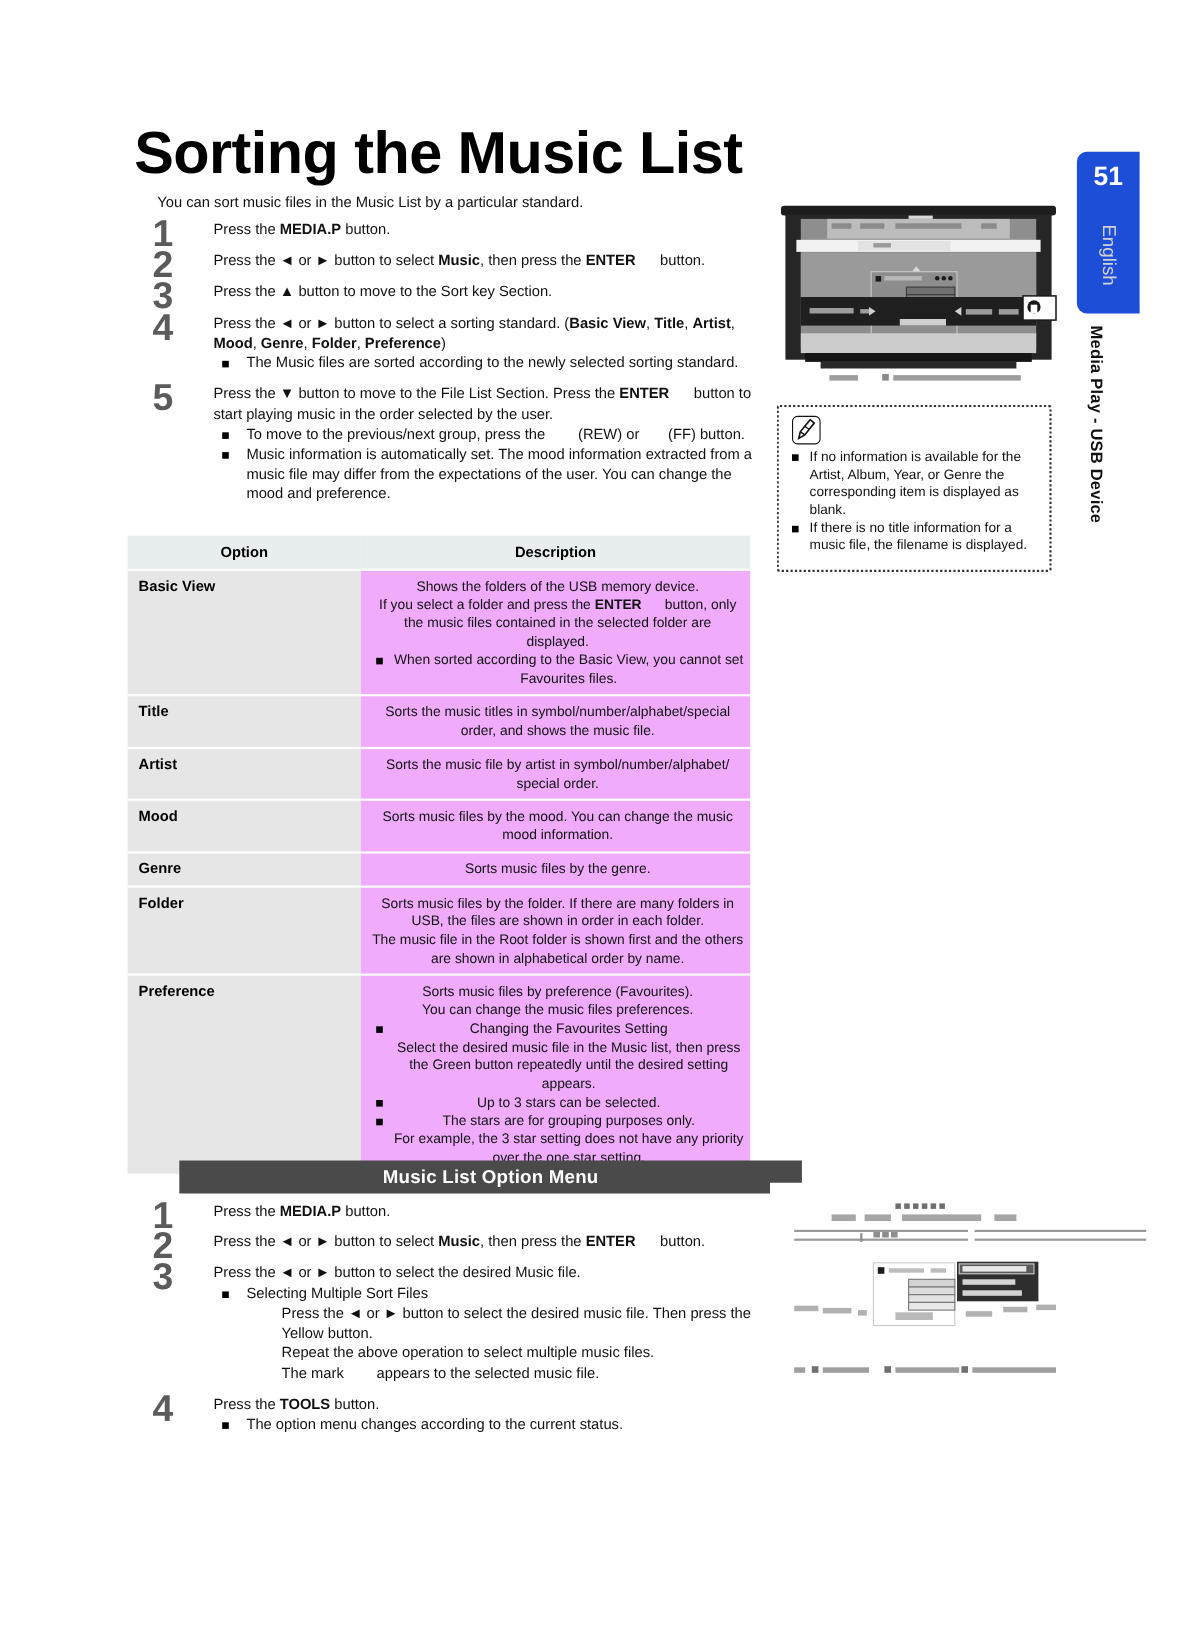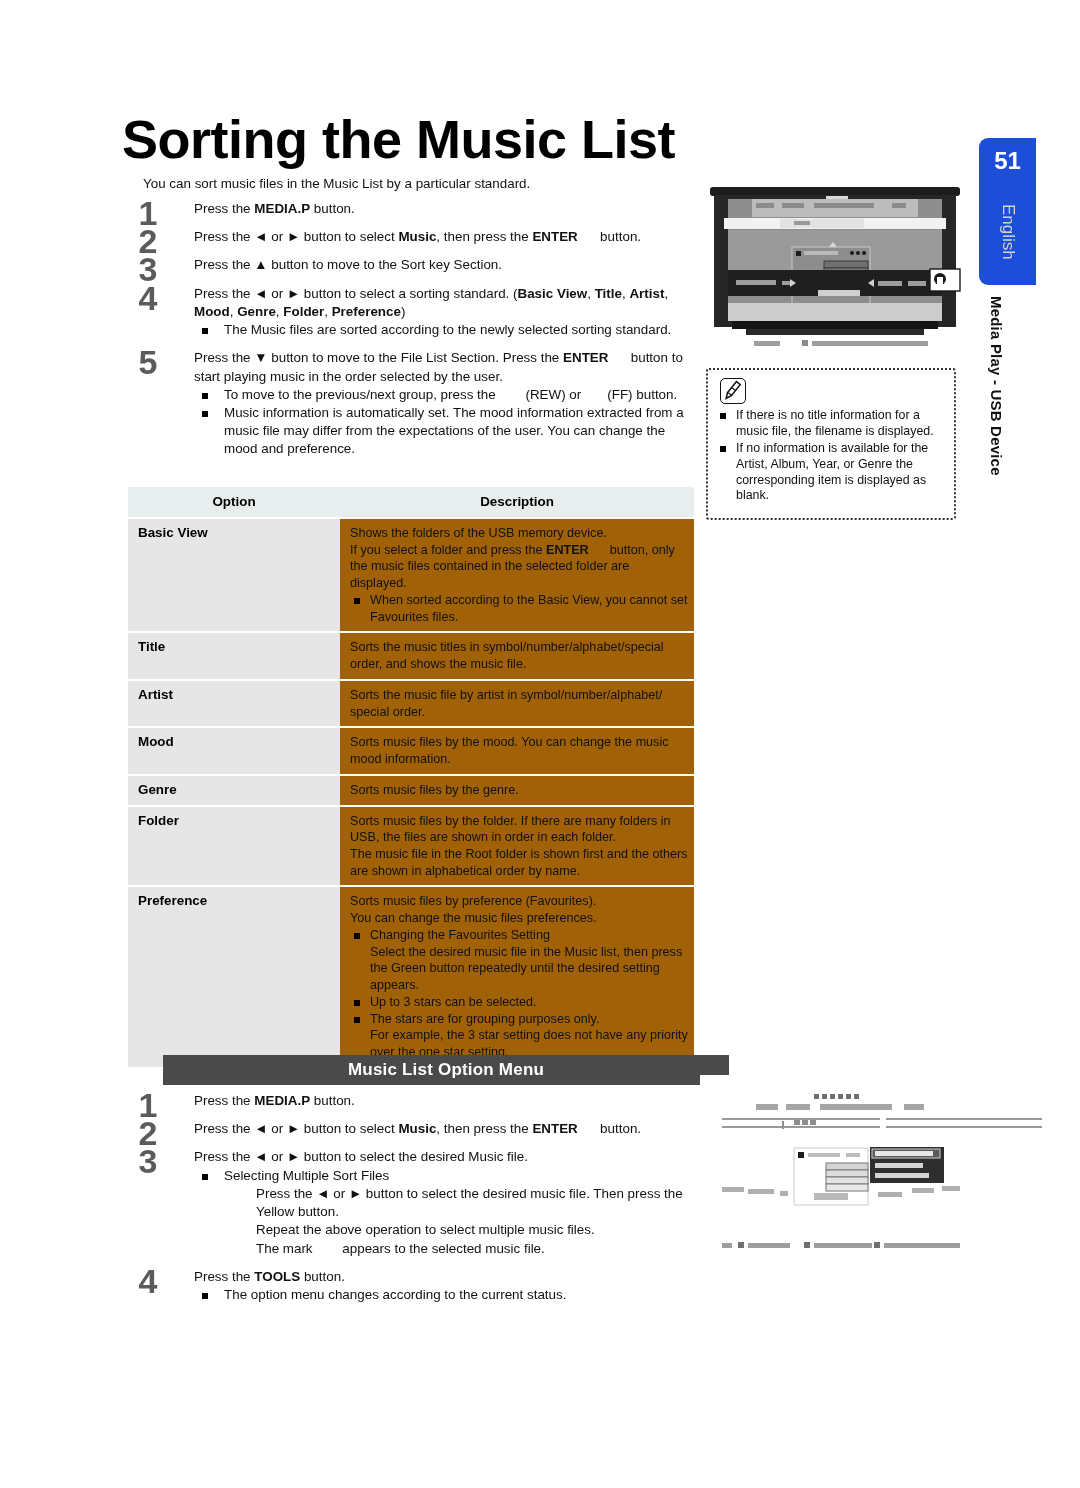--- a/index.html
+++ b/index.html
@@ -36,34 +36,34 @@
   .sub{
     margin-left:0;padding-left:30px;position:relative;font-size:13.4px;line-height:1.36;
   }
   .sub:before{
     content:"";position:absolute;left:8px;top:7px;width:6px;height:6px;background:#000;
   }
   .indent2{padding-left:62px;font-size:13.4px;line-height:1.36;}
 
   
   .tbl{
-    position:absolute;left:128px;top:487px;width:566px;
+    position:absolute;left:116px;top:487px;width:566px;
     border-collapse:collapse;font-size:12.6px;
   }
   .tbl td,.tbl th{vertical-align:top;padding:4px 6px 6px 8px;border:0;}
   .tbl thead th{
     background:#e7eeed;text-align:center;font-size:13.4px;font-weight:bold;
     padding:7px 0 8px 0;color:#000;
   }
   .tbl thead th.c1{width:196px;}
   .tbl tbody td.opt{
     background:#e6e6e6;width:196px;font-weight:bold;font-size:13.4px;
     padding-left:10px;padding-top:6px;color:#000;
   }
-  .tbl tbody td.desc{background:#a16207;line-height:1.33;padding-left:10px;padding-top:6px;}
+  .tbl tbody td.desc{background:#f0abfc;line-height:1.33;padding-left:10px;padding-top:6px;text-align:center;}
   .tbl tbody tr{border-top:2px solid #ffffff;}
   .desc .b{position:relative;padding-left:20px;}
   .desc .b:before{content:"";position:absolute;left:4px;top:6px;width:6px;height:6px;background:#000;}
   .desc .b .cont{display:block;padding-left:0px;}
   .desc b{font-weight:bold;}
 
   
   .secbar{
     position:absolute;left:128px;top:1055px;width:566px;height:30px;
     background:#4a4a4a;color:#fff;font-size:17px;font-weight:bold;
@@ -232,22 +232,22 @@
 
   <div class="notebox">
     <div class="noteicon">
       <svg width="20" height="21" viewBox="0 0 20 21">
         <path d="M13.5 1.5 L4.5 12.5 L3.2 18.5 L8.6 15.4 L17.2 4.6 Z" fill="none" stroke="#111" stroke-width="1.5"></path>
         <path d="M4.6 12.6 L8.8 15.3" fill="none" stroke="#111" stroke-width="1.2"></path>
         <path d="M8.0 7.2 L12.2 10.0" fill="none" stroke="#111" stroke-width="1.1"></path>
       </svg>
     </div>
     <div id="note-items">
+        <div class="noteitem">If no information is available for the Artist, Album, Year, or Genre the corresponding item is displayed as blank.</div>
         <div class="noteitem">If there is no title information for a music file, the filename is displayed.</div>
-        <div class="noteitem">If no information is available for the Artist, Album, Year, or Genre the corresponding item is displayed as blank.</div>
       </div>
   </div>
 
   <div class="shot1">
     <svg viewBox="0 0 258 172" preserveAspectRatio="none">
       <rect x="0" y="0" width="258" height="172" fill="#ffffff"></rect>
 
       <rect x="4" y="2" width="250" height="9" rx="3" fill="#1d1d1d"></rect>
       <rect x="8" y="10" width="242" height="132" fill="#262626"></rect>
 

